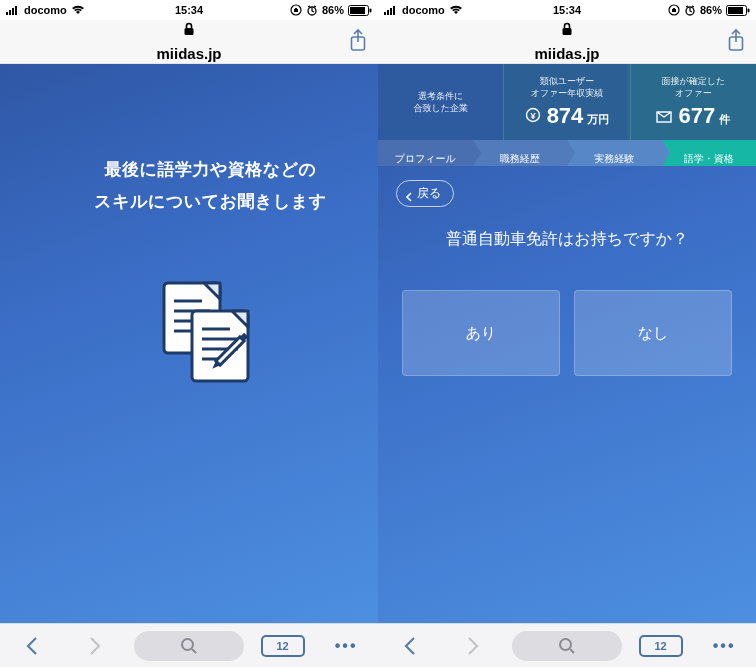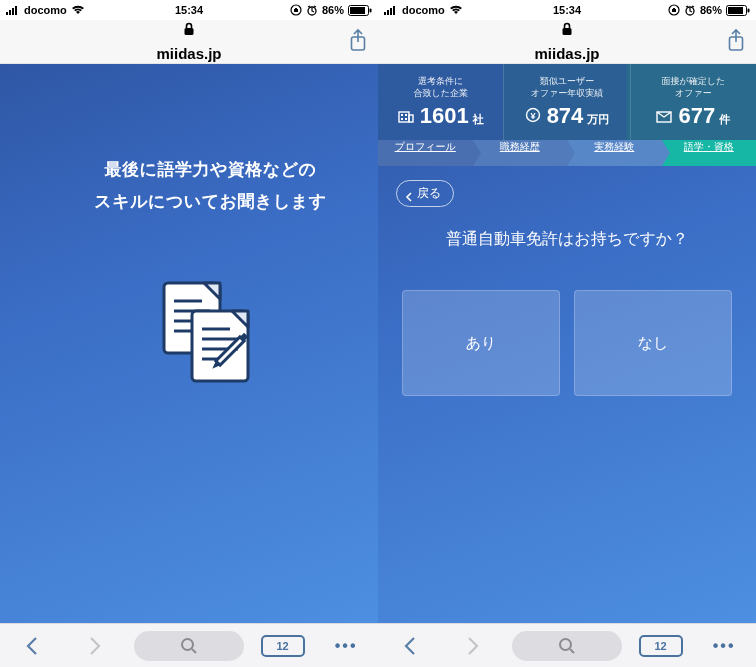--- a/index.html
+++ b/index.html
@@ -31,35 +31,35 @@
   .stat { flex: 1; display: flex; flex-direction: column; align-items: center; justify-content: center; padding: 13px 2px; border-right: 1px solid rgba(255,255,255,.15); }
   .stat:last-child { border-right: none; }
   .stat .lab { font-size: 9px; line-height: 1.35; text-align: center; opacity: .9; }
   .stat .val { display: flex; align-items: baseline; gap: 4px; margin-top: 4px; font-weight: 700; }
   .stat .num { font-size: 22px; }
   .stat .unit { font-size: 11px; font-weight: 600; }
   .stat .ic { margin-right: 2px; }
 
   
   .steps { display: flex; height: 26px; font-size: 10px; color: #fff; }
-  .step { flex: 1; display: flex; align-items: flex-start; justify-content: center; position: relative; background: #4a6fb0; text-decoration: underline; }
+  .step { flex: 1; display: flex; align-items: flex-end; justify-content: center; position: relative; background: #4a6fb0; }
   .step::after {
     content: ""; position: absolute; right: -8px; top: 0; width: 0; height: 0;
     border-top: 13px solid transparent; border-bottom: 13px solid transparent; border-left: 8px solid #4a6fb0; z-index: 2;
   }
   .step.s2 { background: #517bbb; } .step.s2::after { border-left-color:#517bbb; }
   .step.s3 { background: #5887c8; } .step.s3::after { border-left-color:#5887c8; }
   .step.active { background: #17b7a6; } .step.active::after { border-left-color:#17b7a6; display:none;}
   .step:last-child::after{ display:none;}
 
   .body { padding: 14px 18px; color: #fff; }
   .back { display: inline-flex; align-items: flex-end; gap: 4px; font-size: 12px; border: 1px solid rgba(255,255,255,.7); border-radius: 14px; padding: 4px 12px 4px 8px; color: #fff; }
   .question { text-align: center; font-size: 16px; font-weight: 400; margin: 22px 0 40px; }
   .choices { display: flex; gap: 14px; padding: 0 6px; }
-  .choice { flex: 1; height: 106px; background: rgba(255,255,255,.18); border-radius: 4px; display: flex; align-items: center; justify-content: center; font-size: 15px; color: #fff; border: 1px solid rgba(255,255,255,.22);}
+  .choice { flex: 1; height: 86px; background: rgba(255,255,255,.18); border-radius: 4px; display: flex; align-items: center; justify-content: center; font-size: 15px; color: #fff; border: 1px solid rgba(255,255,255,.22);}
 
   
   .toolbar { height: 44px; background: #f4f4f6; border-top: 1px solid #d9d9de; display: flex; align-items: center; justify-content: space-around; }
   .tico { width: 50px; display: flex; align-items: center; justify-content: center; color: #5a7fa6; }
   .tico.disabled { color: #c4c4c8; }
   .pill { width: 110px; height: 30px; border-radius: 15px; background: #dcdce1; display: flex; align-items: center; justify-content: center; }
   .tabs-badge { width: 44px; height: 22px; border: 2px solid #4a72a0; border-radius: 5px; display:flex; align-items:center; justify-content:center; font-size:11px; font-weight:700; color:#4a72a0;}
   .dots { letter-spacing: 2px; font-weight:700; color:#4a72a0; font-size:16px;}
 </style>
 </head>
@@ -242,32 +242,20 @@
       <span class="share"><svg width="20" height="26" viewBox="0 0 20 26">
             <rect x="3.5" y="9" width="13" height="13" rx="2" fill="none" stroke="#5a7fa6" stroke-width="1.6"></rect>
             <path d="M10 2 v12 M6 6 l4-4 4 4" fill="none" stroke="#5a7fa6" stroke-width="1.6"></path>
           </svg></span>
     </div>
 
     <div class="content app">
       <div class="stats">
         <div class="stat">
           <div class="lab"><span>選考条件に</span><br><span>合致した企業</span></div>
-          <div class="val">
-            <span class="ic"><svg width="16" height="14" viewBox="0 0 16 14">
-                  <rect x="1" y="3" width="10" height="10" fill="none" stroke="#fff" stroke-width="1.4"></rect>
-                  <rect x="11" y="6" width="4" height="7" fill="none" stroke="#fff" stroke-width="1.4"></rect>
-                  <rect x="3" y="5" width="2" height="2" fill="#fff"></rect>
-                  <rect x="7" y="5" width="2" height="2" fill="#fff"></rect>
-                  <rect x="3" y="9" width="2" height="2" fill="#fff"></rect>
-                  <rect x="7" y="9" width="2" height="2" fill="#fff"></rect>
-                </svg></span>
-            <span class="num">1601</span>
-            <span class="unit">社</span>
-          </div>
         </div>
         <div class="stat">
           <div class="lab"><span>類似ユーザー</span><br><span>オファー年収実績</span></div>
           <div class="val">
             <span class="ic"><svg width="16" height="16" viewBox="0 0 16 16">
                   <circle cx="8" cy="8" r="6.5" fill="none" stroke="#fff" stroke-width="1.4"></circle>
                   <text x="8" y="11.5" text-anchor="middle" font-size="9" font-weight="700" fill="#fff">¥</text>
                 </svg></span>
             <span class="num">874</span>
             <span class="unit">万円</span>

